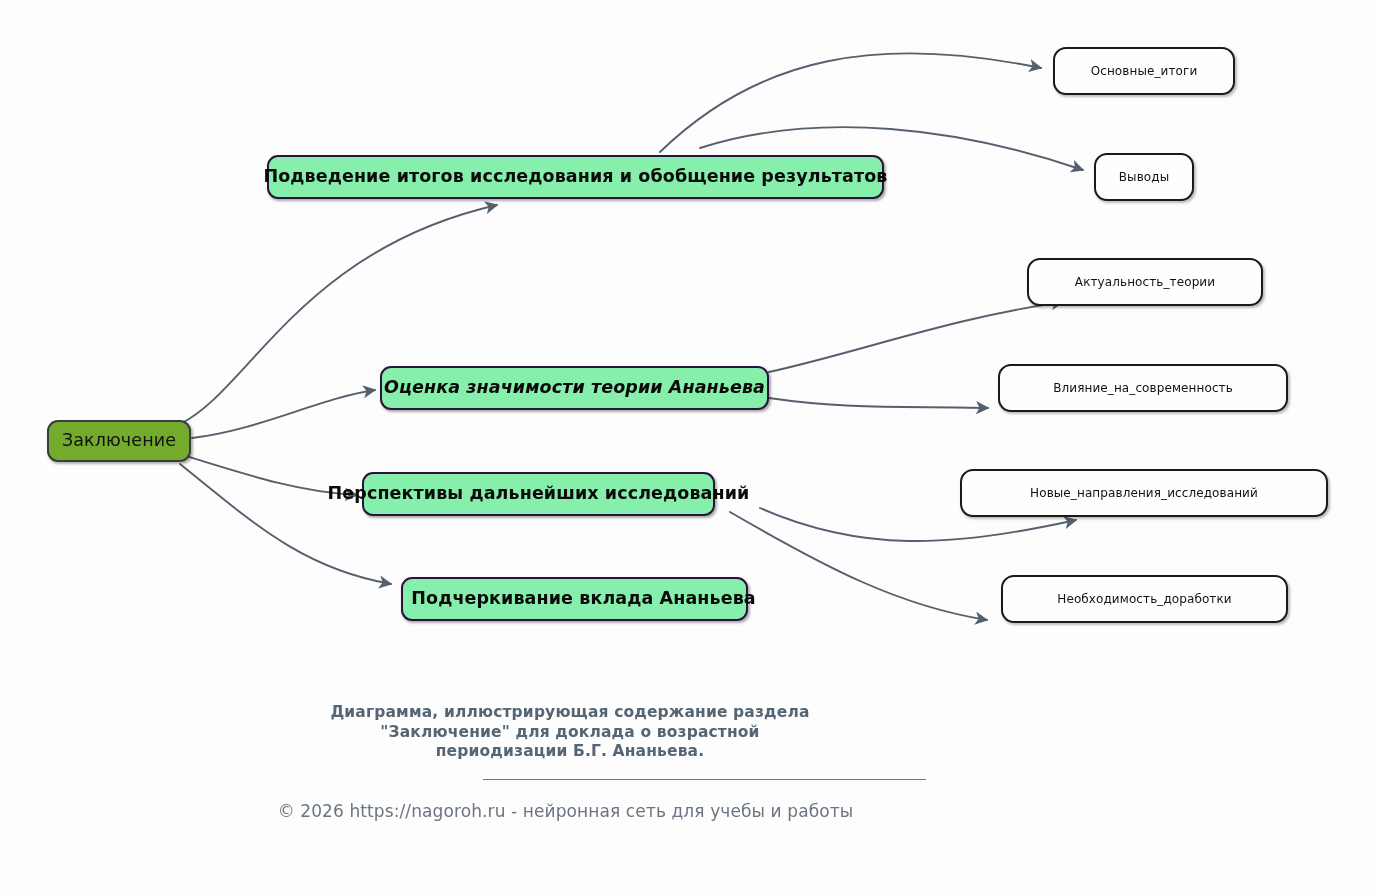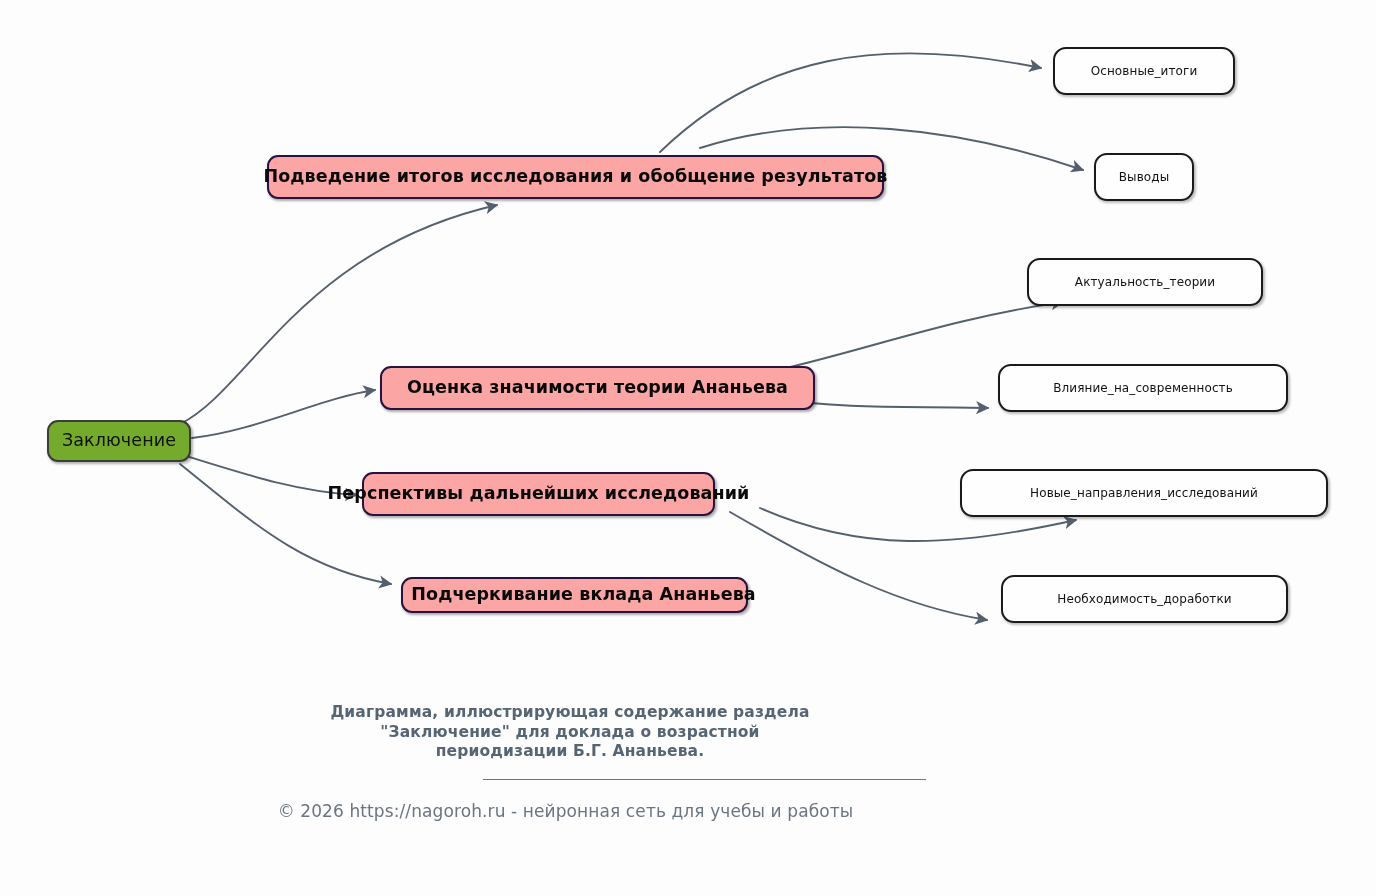--- a/index.html
+++ b/index.html
@@ -41,21 +41,21 @@
   }
   .node-root {
     background: #74ab2d;
     border: 2px solid #3c3c3c;
     border-radius: 11px;
     color: #111111;
     font-size: 17.5px;
     box-shadow: 1.5px 2px 2.5px rgba(0,0,0,0.30);
   }
   .node-branch {
-    background: #fca5a5;
+    background: #86efac;
     border: 2px solid #2a1240;
     border-radius: 11px;
     color: #0a0a0a;
     font-size: 17.5px;
     font-weight: 600;
     box-shadow: 1.5px 2px 2.5px rgba(0,0,0,0.32);
   }
   .node-leaf {
     background: #fefefe;
     border: 2px solid #1a1a1a;
@@ -128,29 +128,29 @@
   </svg>
 
   <div class="node node-root" style="left:47px; top:420px; width:144px; height:42px;">
     <span>Заключение</span>
   </div>
 
   <div class="node node-branch" style="left:267px; top:155px; width:617px; height:44px;">
     <span>Подведение итогов исследования и обобщение результатов</span>
   </div>
 
-  <div class="node node-branch" style="left:380px; top:366px; width:435px; height:44px;">
+  <div class="node node-branch" style="left:380px; top:366px; width:389px; height:44px;font-style:italic;">
     <span>Оценка значимости теории Ананьева</span>
   </div>
 
   <div class="node node-branch" style="left:362px; top:472px; width:353px; height:44px;">
     <span>Перспективы дальнейших исследований</span>
   </div>
 
-  <div class="node node-branch" style="left:401px; top:577px; width:347px; height:36px;padding-left:18px;">
+  <div class="node node-branch" style="left:401px; top:577px; width:347px; height:44px;padding-left:18px;">
     <span>Подчеркивание вклада Ананьева</span>
   </div>
 
   <div class="node node-leaf" style="left:1053px; top:47px; width:182px; height:48px;">
     <span>Основные_итоги</span>
   </div>
 
   <div class="node node-leaf" style="left:1094px; top:153px; width:100px; height:48px;">
     <span>Выводы</span>
   </div>

